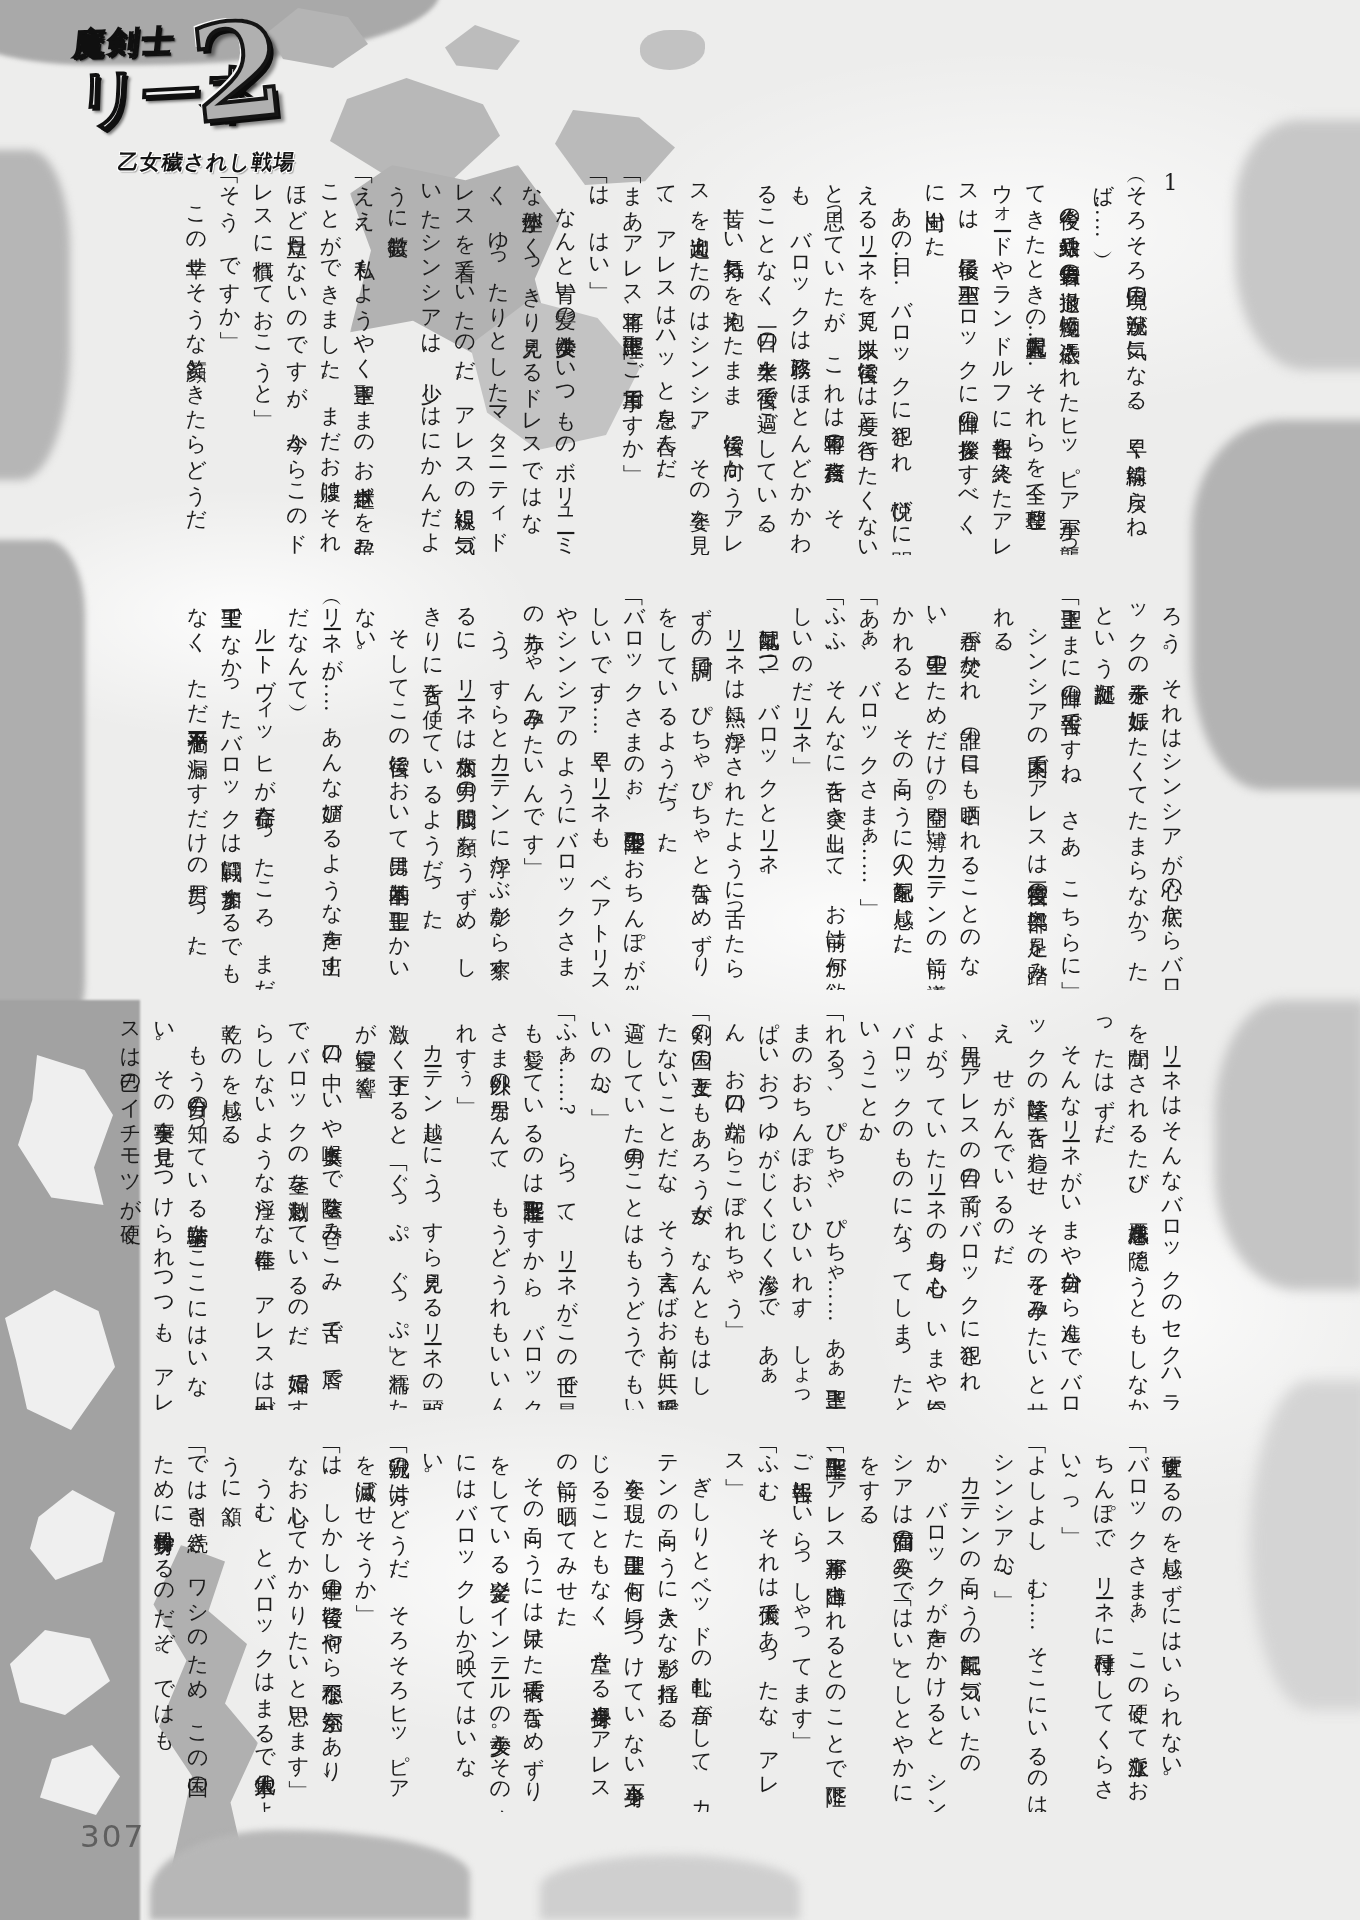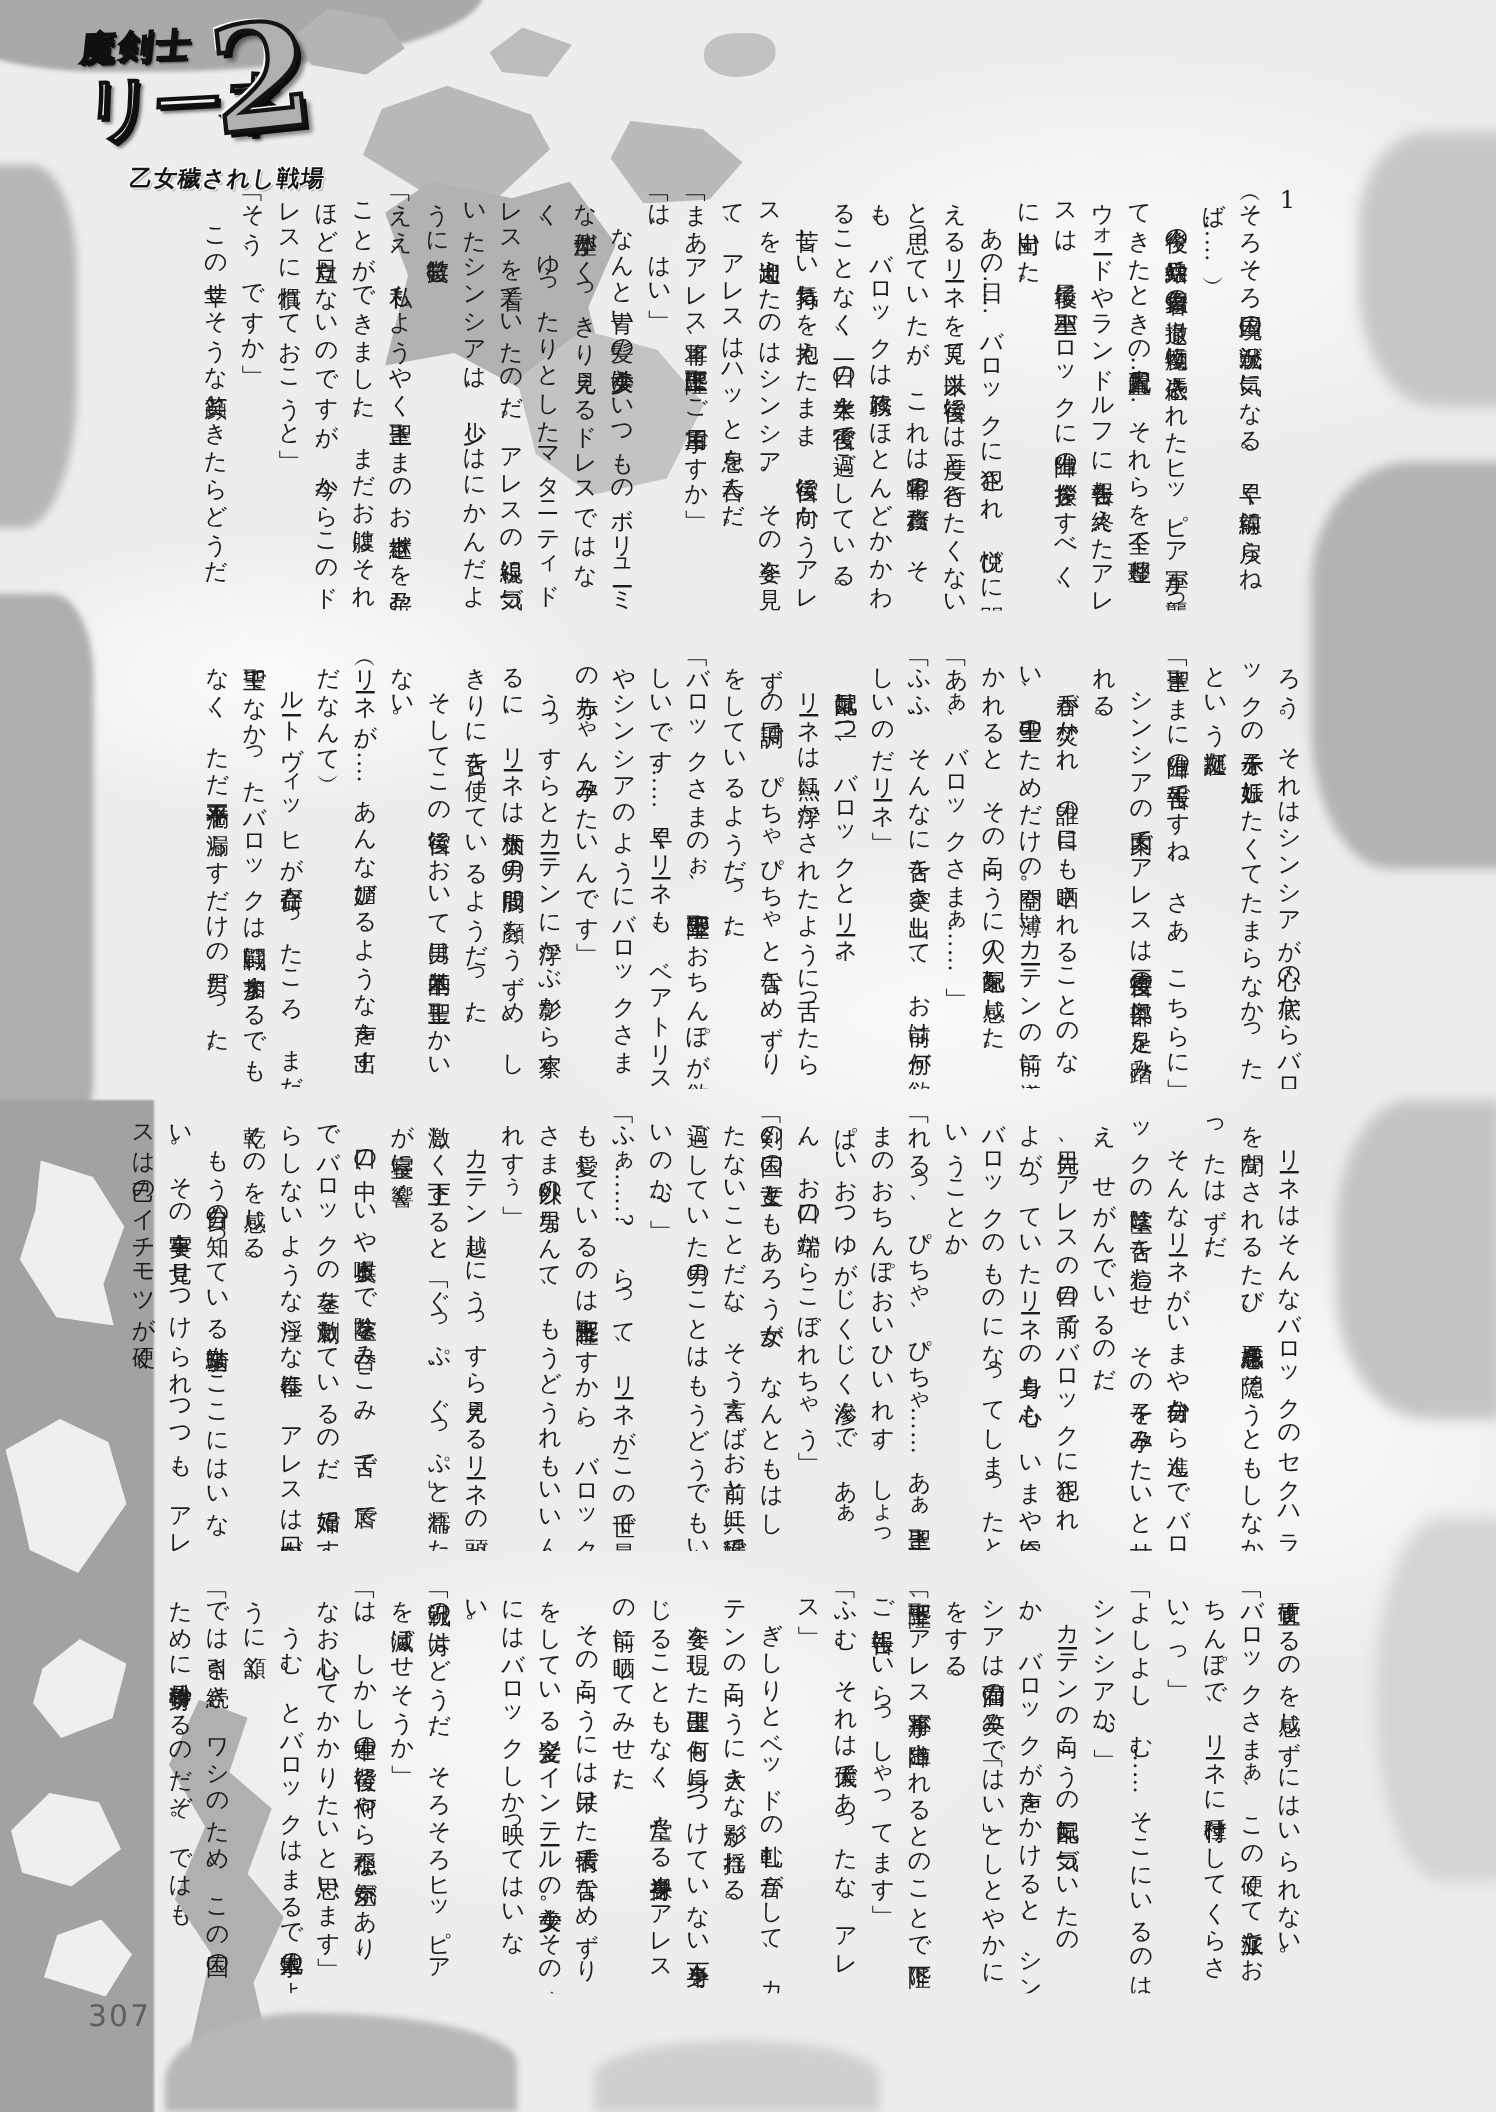--- a/index.html
+++ b/index.html
@@ -82,21 +82,21 @@
   }
   .band p{margin:0;padding:0;}
   #band1{top:170px;height:385px;}
   #band2{top:592px;height:398px;}
   #band3{top:1008px;height:402px;}
   #band4{top:1440px;height:372px;}
   .section-num{padding-top:168px;text-orientation:upright;font-size:22px;}
   
   .page-num{position:absolute;left:80px;top:1818px;z-index:3;
     font-family:"DejaVu Sans","Liberation Sans",sans-serif;
-    font-size:27px;letter-spacing:2px;color:#5f5f5f;}
+    font-size:31px;letter-spacing:2px;color:#5f5f5f;}
 </style>
 </head>
 <body>
 
 <div class="blob b-corner-tl"></div>
 <div class="blob b-top1"></div>
 <div class="blob b-top2"></div>
 <div class="blob b-top3"></div>
 <div class="blob b-top4"></div>
 <div class="blob b-top5"></div>

